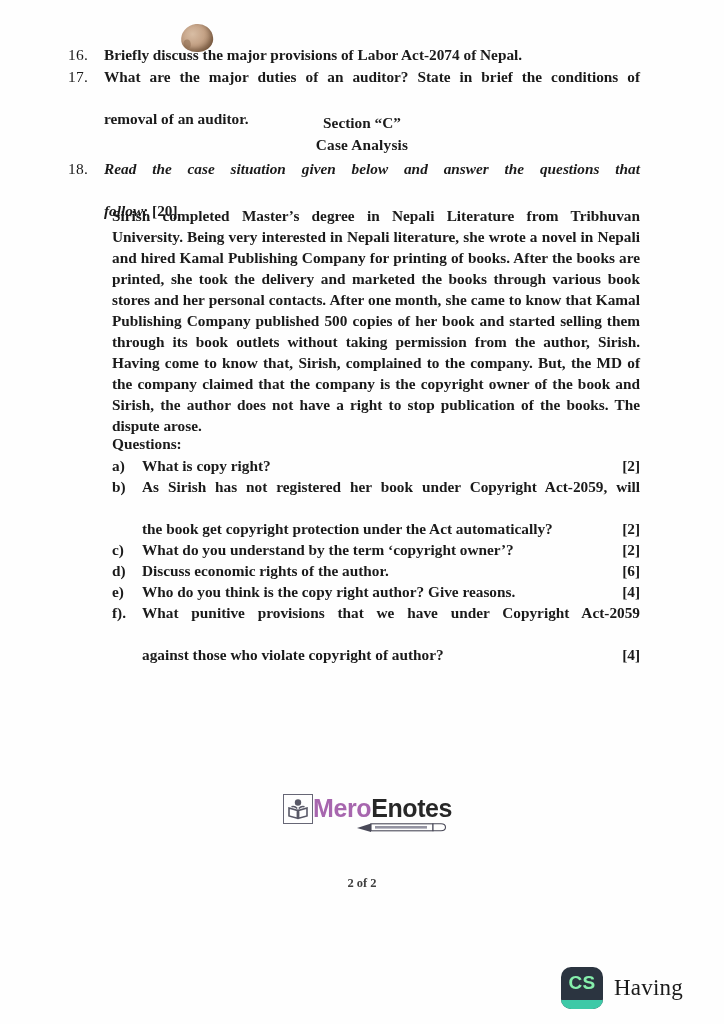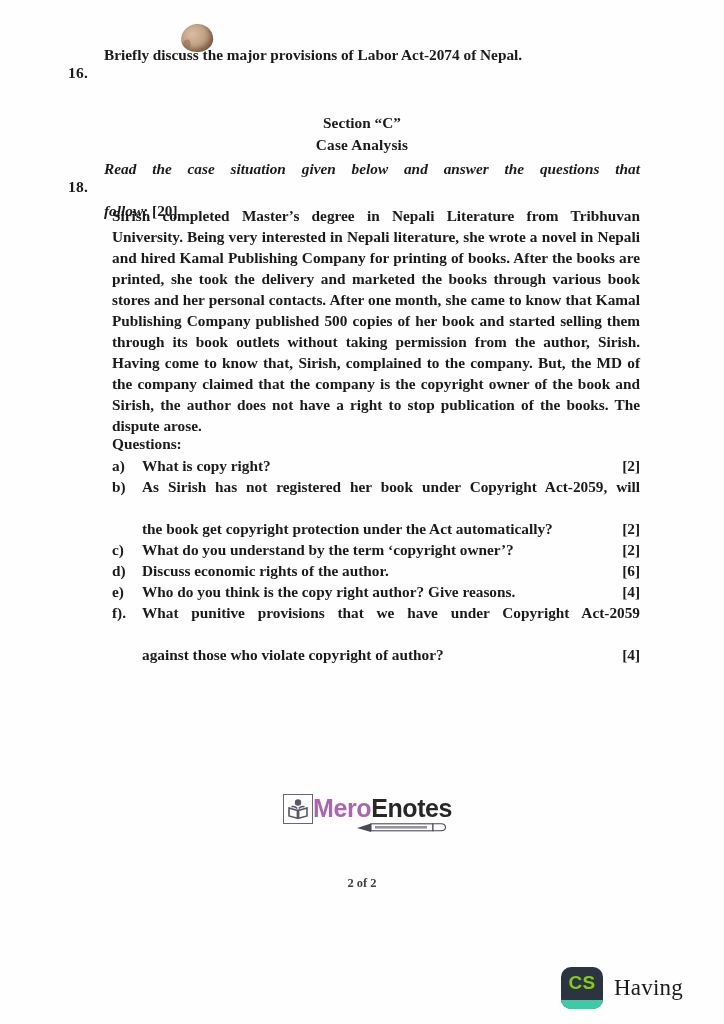--- a/index.html
+++ b/index.html
@@ -26,24 +26,23 @@
   
   .q-row {
     position: absolute;
     display: flex;
     align-items: flex-start;
   }
   .q-num {
     width: 36px;
     flex: 0 0 36px;
     font-size: 15.5px;
-    font-weight: 700;
+    font-weight: 400;
     letter-spacing: 0.2px;
     line-height: 21px;
-    margin-top: 18px;
   }
   .q-body {
     flex: 1 1 auto;
     font-size: 15.3px;
     line-height: 21px;
     text-align: justify;
     text-justify: inter-word;
     font-weight: 600;
   }
 
@@ -228,21 +227,21 @@
   }
   .cs-mark .cs-letters {
     position: absolute;
     left: 0;
     top: 0;
     width: 100%;
     height: 31px;
     display: flex;
     align-items: center;
     justify-content: center;
-    color: #84cc16;
+    color: #86efac;
     font-family: "Liberation Sans", sans-serif;
     font-weight: 800;
     font-size: 19px;
     letter-spacing: 0.3px;
   }
   .cs-word {
     margin-left: 11px;
     font-family: "Liberation Serif", serif;
     font-size: 23px;
     color: #1b1b1b;
@@ -277,20 +276,27 @@
 </head>
 <body>
 
 <div class="page">
 
   <div class="q-row" id="q16">
     <div class="q-num">16.</div>
     <div class="q-body nojust">Briefly discuss the major provisions of Labor Act-2074 of Nepal.</div>
   </div>
 
+  <div class="q-row" id="q17">
+    <div class="q-num">17.</div>
+    <div class="q-body">
+      <span class="spread">What are the major duties of an auditor? State in brief the conditions of</span>
+      <span class="nojust">removal of an auditor.</span>
+    </div>
+  </div>
 
   <div class="center-line" id="section-c">Section “C”</div>
   <div class="center-line" id="case-analysis">Case Analysis</div>
 
   <div class="q-row" id="q18">
     <div class="q-num">18.</div>
     <div class="q-body">
       <span class="italic-lead spread">Read the case situation given below and answer the questions that</span>
       <span class="italic-lead">follow:</span><span class="marks-inline">&nbsp;</span><span class="marks-inline">[20]</span>
     </div>

